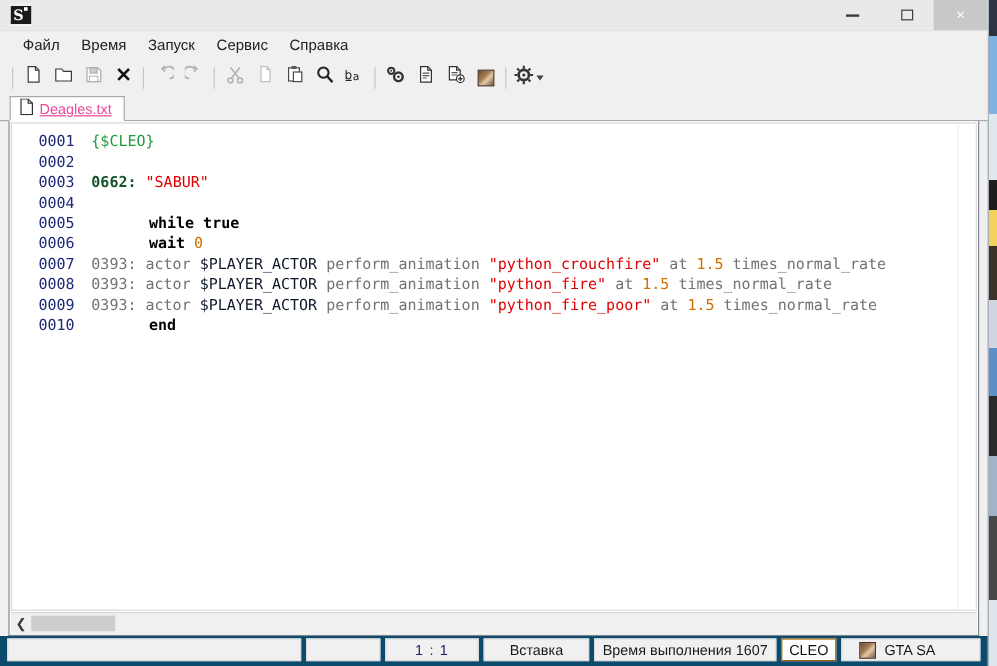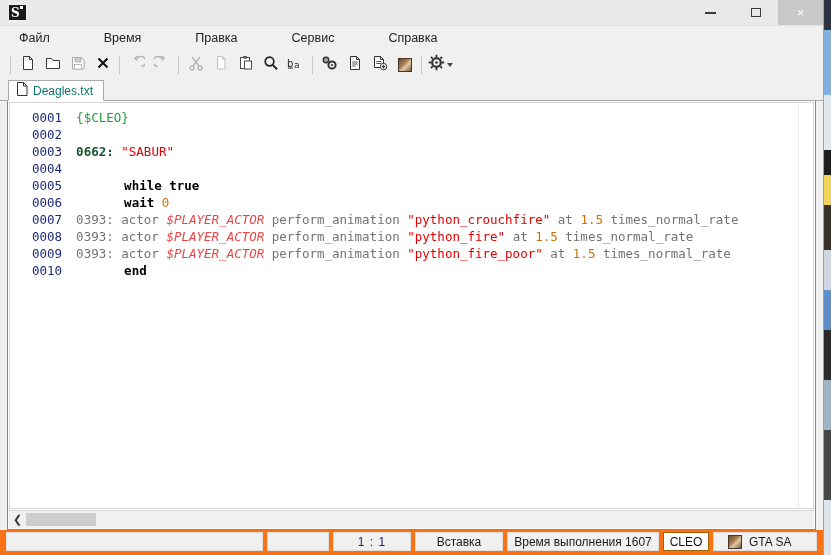--- a/index.html
+++ b/index.html
@@ -50,21 +50,21 @@
     font-size:13px;color:#3c3c3c;cursor:default;
   }
   #btn-min{right:90px;}
   #btn-max{right:45px;}
   #btn-close{right:0;background:#c8c8c8;color:#fdfdfd;}
   .glyph-min{width:11px;height:2px;background:#3c3c3c;}
   .glyph-max{width:10px;height:9px;border:1.6px solid #3c3c3c;box-sizing:border-box;}
   
   #menubar{
     height:24px;flex:0 0 auto;background:#f0f0f0;
-    display:flex;align-items:center;padding-left:10px;gap:36px;
+    display:flex;align-items:center;padding-left:10px;
   }
   .menu-item{
     font-size:12.5px;color:#222;padding:3px 9px;cursor:default;
     white-space:nowrap;
   }
   
   #toolbar{
     height:29px;flex:0 0 auto;background:#f0f0f0;
     display:flex;align-items:center;padding-left:6px;
   }
@@ -84,22 +84,23 @@
     height:22px;flex:0 0 auto;background:#f0f0f0;position:relative;
     padding-left:8px;display:flex;align-items:flex-end;
   }
   #tabstrip:after{
     content:"";position:absolute;left:0;right:0;bottom:0;height:1px;background:#a9a9a9;
   }
   .tab{
     height:21px;display:flex;align-items:center;gap:5px;
     padding:0 10px 0 7px;background:#ffffff;
     border:1px solid #a9a9a9;border-bottom:1px solid #ffffff;
-    box-sizing:border-box;position:relative;z-index:2;font-size:12px;color:#0f766e;
+    box-sizing:border-box;position:relative;z-index:2;font-size:12px;color:#ec4899;
     cursor:default;
+    text-decoration:underline;
   }
   
   #editor-outer{
     flex:1 1 auto;margin:0 7px 0 7px;background:#ffffff;
     border:1px solid #828790;border-top:none;
     box-sizing:border-box;display:flex;flex-direction:column;
     position:relative;overflow:hidden;
   }
   #editor-inner{
     flex:1 1 auto;display:flex;overflow:hidden;position:relative;
@@ -108,21 +109,21 @@
   #code{
     flex:1 1 auto;padding:6px 0 0 0;overflow:hidden;
     font-family:"DejaVu Sans Mono","Liberation Mono",monospace;
     font-size:12.5px;line-height:17px;white-space:pre;
   }
   .ln{ color:#1c2a78; padding-right:14px; padding-left:22px; }
   .kw{color:#000;font-weight:bold;margin-left:48px;}
   .op{color:#14532d;font-weight:bold;}
   .str{color:#e00000;}
   .num{color:#d07000;}
-  .var{color:#ef4444;font-style:italic;}
+  .var{color:#0f172a;}
   .dir{color:#1f9b3a;}
   .txt{color:#737373;}
   
   #vscroll{
     width:14px;flex:0 0 auto;background:#ffffff;border-left:1px solid #eee;
   }
   
   #hscroll{
     height:17px;flex:0 0 auto;background:#f0f0f0;
     border-top:1px solid #d7d7d7;display:flex;align-items:center;
@@ -130,39 +131,39 @@
   }
   #hs-left{
     width:17px;height:15px;display:flex;align-items:center;justify-content:center;
     color:#3a3a3a;font-size:11px;cursor:default;
   }
   #hs-thumb{
     height:13px;width:70px;background:#cdcdcd;margin-left:0px;cursor:default;
   }
   
   #statusbar{
-    height:25px;flex:0 0 auto;background:#f97316;
+    height:25px;flex:0 0 auto;background:#0c4a6e;
     display:flex;align-items:center;padding:0 6px 2px 6px;gap:4px;
     box-sizing:border-box;
   }
   .sb-panel{
     height:19px;border:1px solid #dcdcdc;background:#f0f0f0;
     display:flex;align-items:center;justify-content:center;
     font-size:12px;color:#1a1a1a;box-sizing:border-box;
     padding:0 8px;white-space:nowrap;
   }
   #sb-blank1{flex:1 1 auto;}
   #sb-blank2{width:62px;}
   #sb-pos{width:78px;color:#22226a;letter-spacing:1px;}
   #sb-mode{width:88px;}
   #sb-time{width:152px;}
   #sb-cleo{
     width:46px;background:#ffffff;border:1px solid #a16207;color:#111;
   }
-  #sb-game{width:104px;gap:7px;justify-content:flex-start;padding-left:14px;}
+  #sb-game{width:116px;gap:7px;justify-content:flex-start;padding-left:14px;}
   .gta-ico{
     width:14px;height:14px;flex:0 0 auto;
     background:
       linear-gradient(135deg,#6b4a33 0%,#a97d53 40%,#e3c9a8 60%,#7a5738 100%);
     border:1px solid #4a3425;box-sizing:border-box;
   }
 </style>
 </head>
 <body>
 
@@ -183,21 +184,21 @@
     </div>
     <div class="wctrl" id="btn-max">
       <div class="glyph-max"></div>
     </div>
     <div class="wctrl" id="btn-close">×</div>
   </div>
 
   <div id="menubar">
     <div class="menu-item">Файл</div>
     <div class="menu-item">Время</div>
-    <div class="menu-item">Правка</div>
+    <div class="menu-item">Запуск</div>
     <div class="menu-item">Сервис</div>
     <div class="menu-item">Справка</div>
   </div>
 
   <div id="toolbar">
     <div class="tb-sep"></div>
 
     <div class="tb-btn">
       <span>
         <svg width="16" height="16" viewBox="0 0 16 16">

